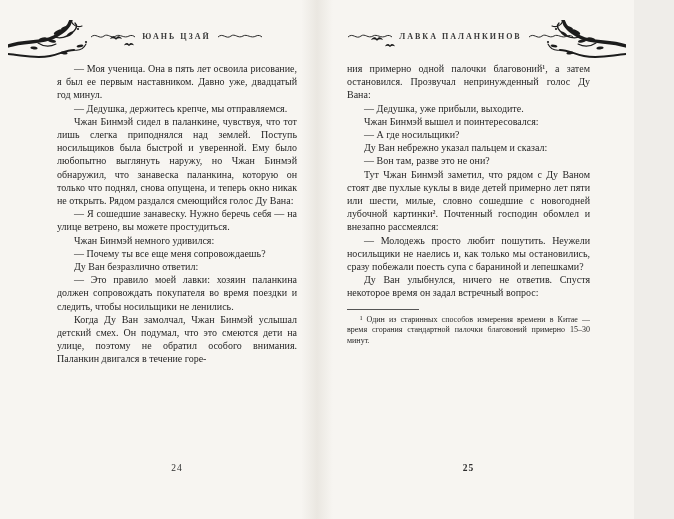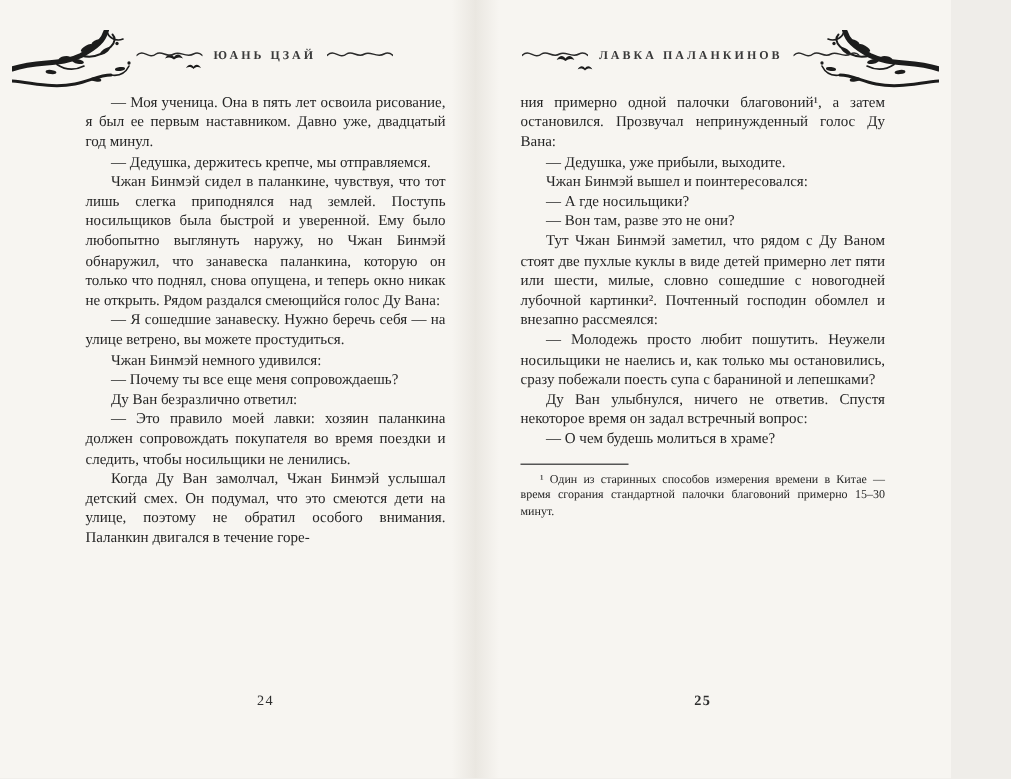--- a/index.html
+++ b/index.html
@@ -154,25 +154,25 @@
         </svg>
     </div>
 
     <div class="content">
       <div>
 
       <p class="para narration noindent">ния примерно одной палочки благовоний¹, а затем остановился. Прозвучал непринужденный голос Ду Вана:</p>
           <p class="para dialogue">— Дедушка, уже прибыли, выходите.</p>
           <p class="para narration">Чжан Бинмэй вышел и поинтересовался:</p>
           <p class="para dialogue">— А где носильщики?</p>
+          <p class="para narration">Ду Ван небрежно указал пальцем и сказал:</p>
           <p class="para dialogue">— Вон там, разве это не они?</p>
           <p class="para narration">Тут Чжан Бинмэй заметил, что рядом с Ду Ваном стоят две пухлые куклы в виде детей примерно лет пяти или шести, милые, словно сошедшие с новогодней лубочной картинки². Почтенный господин обомлел и внезапно рассмеялся:</p>
           <p class="para dialogue">— Молодежь просто любит пошутить. Неужели носильщики не наелись и, как только мы остановились, сразу побежали поесть супа с бараниной и лепешками?</p>
           <p class="para narration">Ду Ван улыбнулся, ничего не ответив. Спустя некоторое время он задал встречный вопрос:</p>
-          <p class="para dialogue">— О чем будешь молиться в храме?</p>
         </div>
       <div class="footnote-sep"></div>
       <div class="footnotes">
 
       <p class="footnote">¹ Один из старинных способов измерения времени в Китае — время сгорания стандартной палочки благовоний примерно 15–30 минут.</p>
         </div>
     </div>
 
     <div class="page-number">25</div>
   </div>

